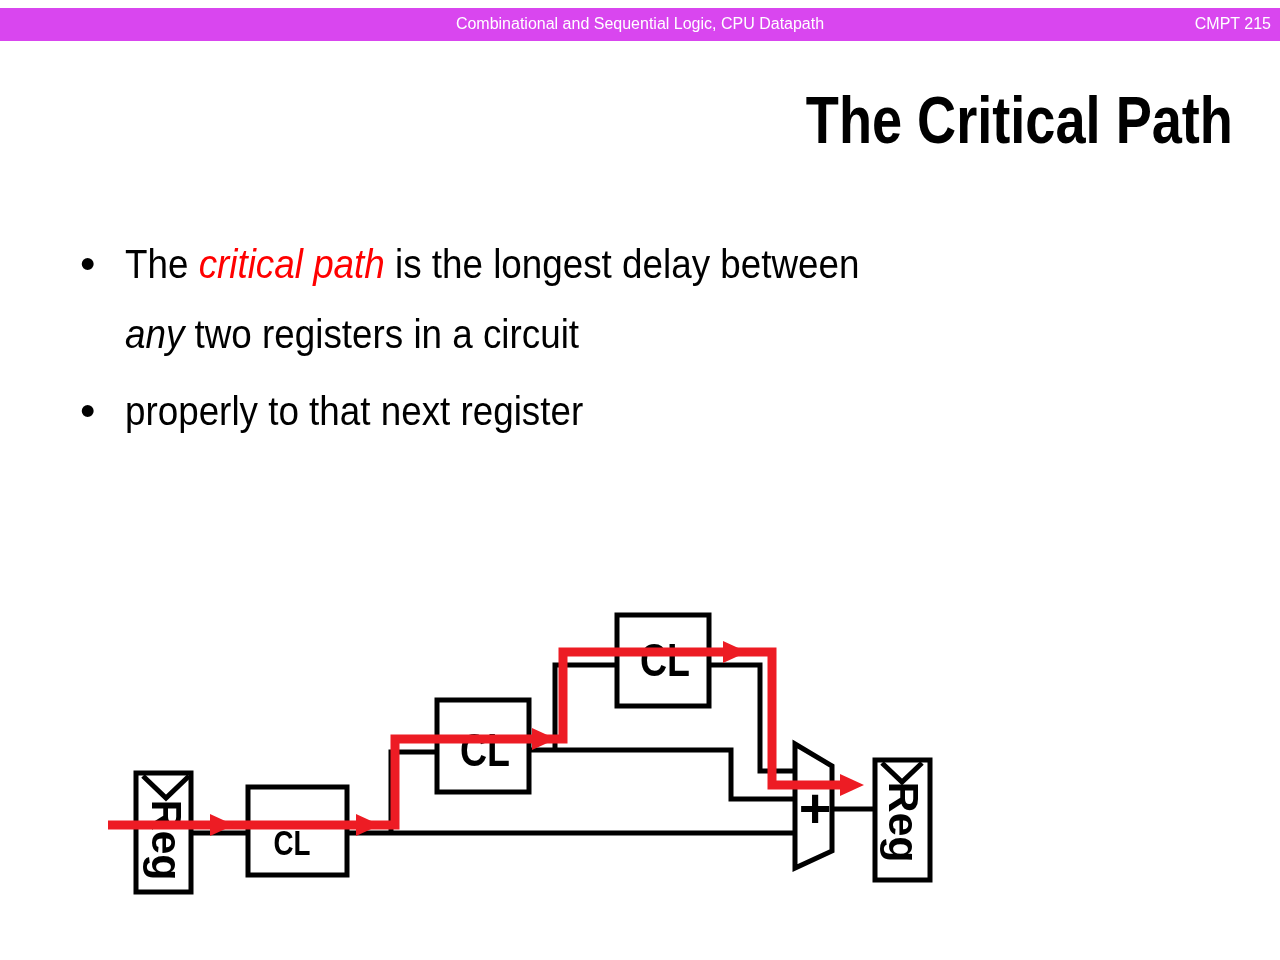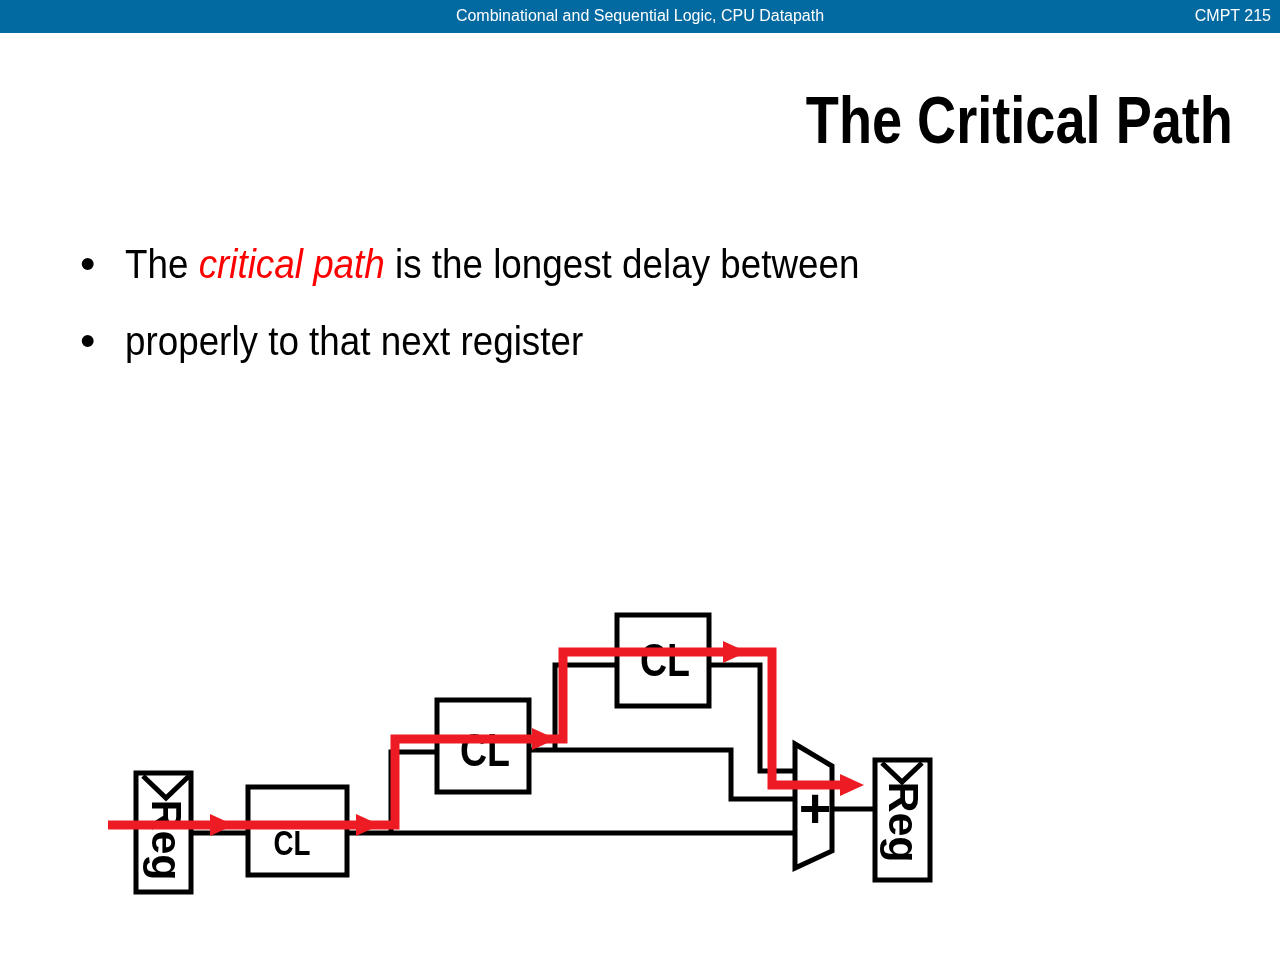--- a/index.html
+++ b/index.html
@@ -3,21 +3,21 @@
 <meta charset="utf-8">
 <title>Slide</title>
 <style>
   html,body { margin:0; padding:0; }
   body {
     width:1280px; height:960px; position:relative; overflow:hidden;
     background:#ffffff; font-family:"Liberation Sans", sans-serif; color:#000;
   }
 
   
-  .topbar { position:absolute; top:0; left:0; width:1280px; height:33px; background:#0369a1; }
+  .topbar { position:absolute; top:8px; left:0; width:1280px; height:33px; background:#d946ef; }
   .topbar .bar-center {
     position:absolute; left:0; right:0; top:0; height:33px; line-height:32px;
     text-align:center; color:#fff; font-size:16px; white-space:nowrap;
   }
   .topbar .bar-right {
     position:absolute; right:9px; top:0; height:33px; line-height:32px;
     color:#fff; font-size:16px; white-space:nowrap;
   }
 
   
@@ -59,20 +59,21 @@
 </div>
 
 <div class="title">
   <span class="scale">The Critical Path</span>
 </div>
 
 <div class="bullets">
   <div class="bullet">
     <span class="marker">•</span>
     <div class="line"><span class="scale"><span>The </span><span class="red italic">critical path</span><span> is the longest delay between</span></span></div>
+    <div class="line"><span class="scale"><span class="italic">any</span><span> two registers in a circuit</span></span></div>
   </div>
   <div class="bullet">
     <span class="marker">•</span>
     <div class="line"><span class="scale"><span>properly to that next register</span></span></div>
   </div>
 </div>
 
 <svg class="diagram" viewBox="0 0 1280 960">
 
   <path class="wire" d="M192,833 H248"></path>

